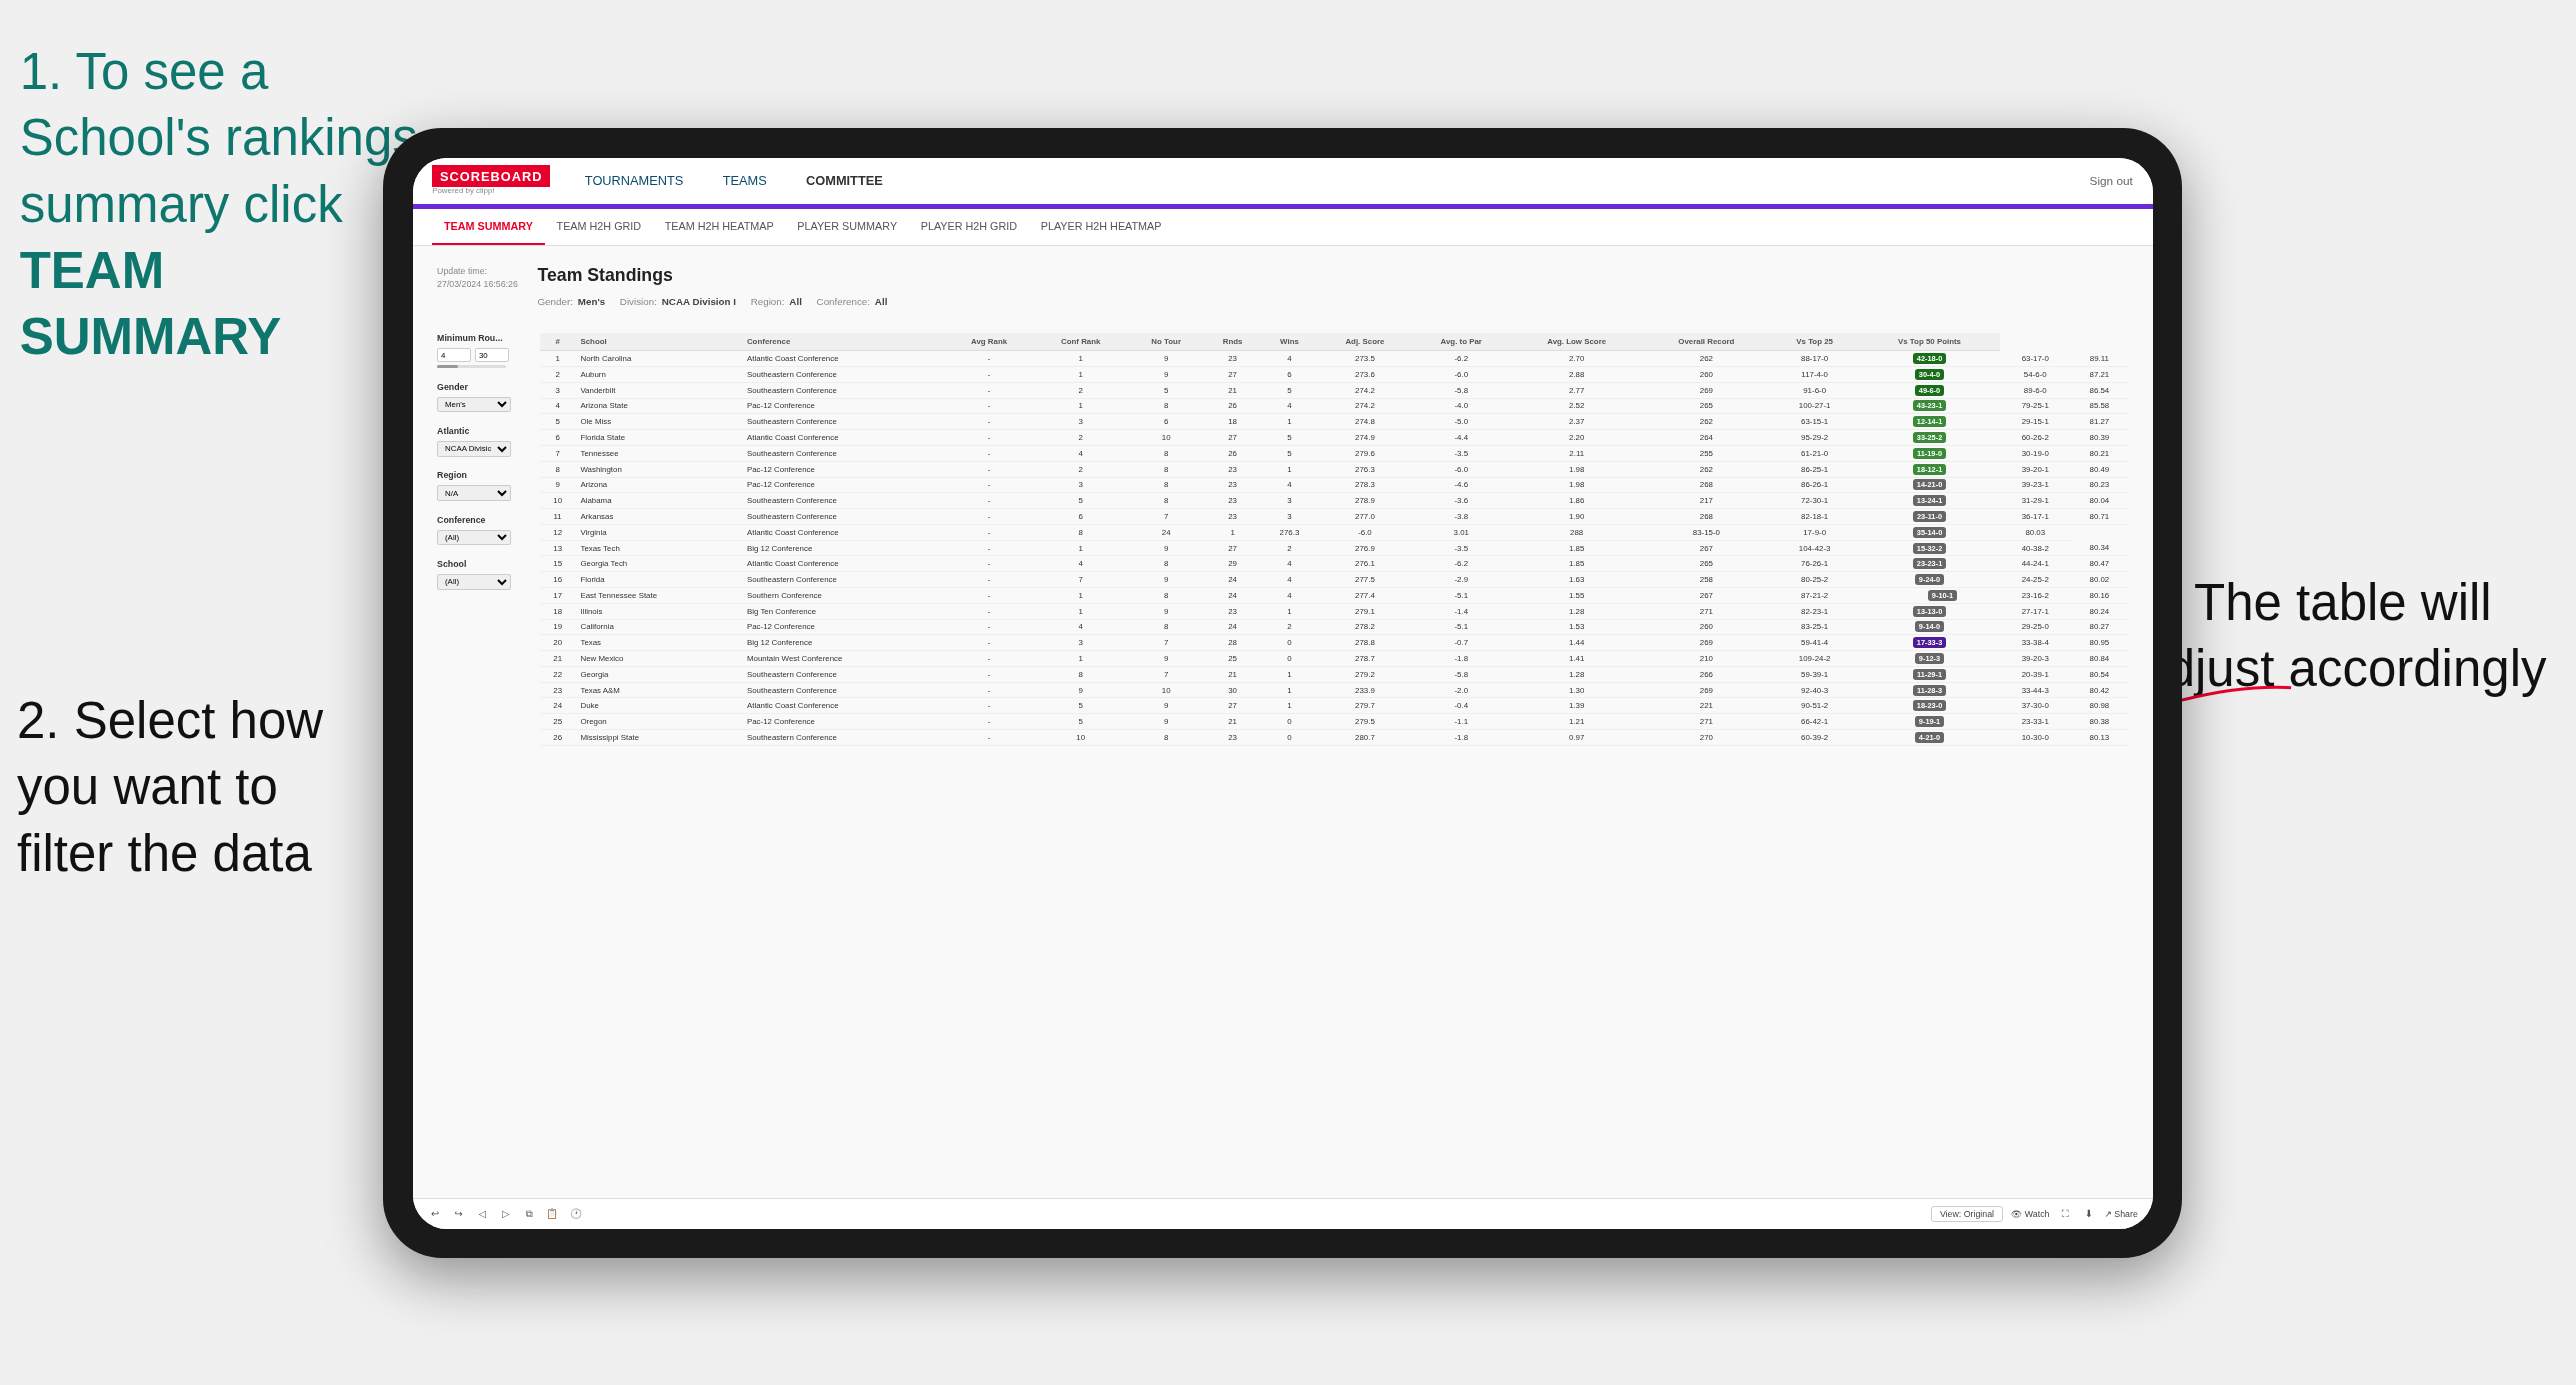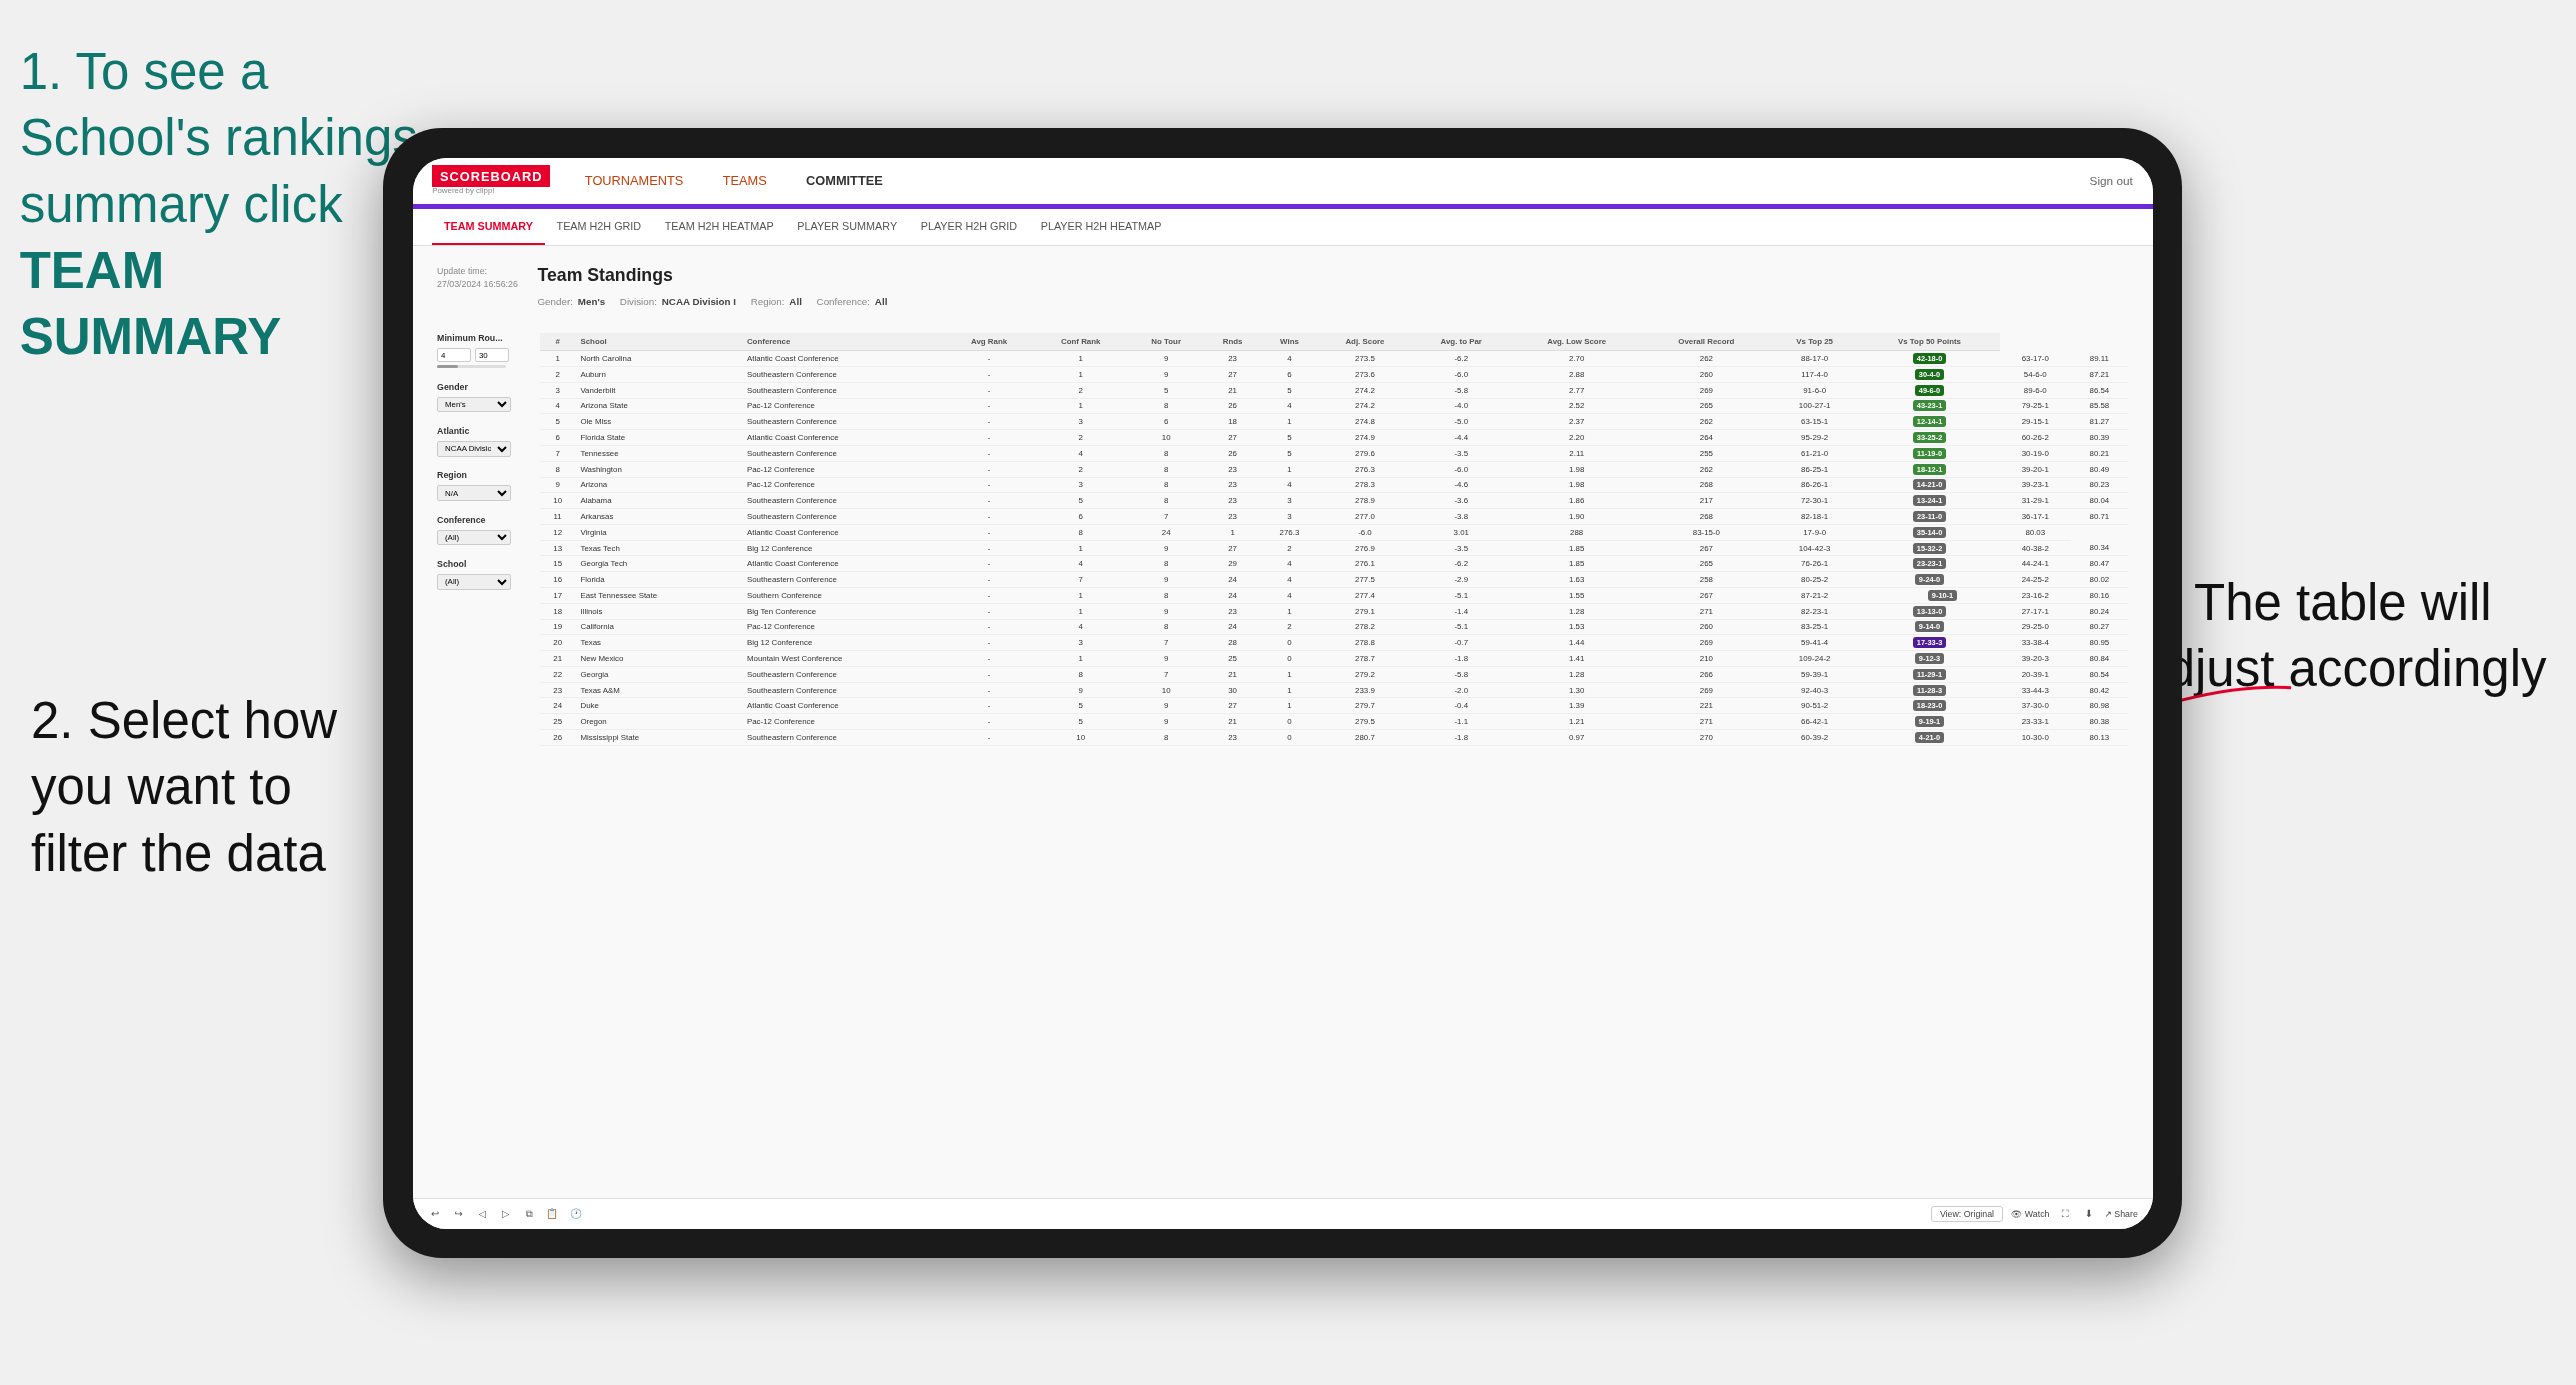--- a/index.html
+++ b/index.html
@@ -22,21 +22,21 @@
       color: #0f766e;
       max-width: 413px;
     }
     .instruction-1 strong {
       font-weight: 900;
     }
 
     .instruction-2 {
       position: absolute;
       top: 688px;
-      left: 31px;
+      left: 17px;
       font-size: 51px;
       line-height: 1.3;
       color: #111;
       max-width: 373px;
     }
 
     .instruction-3 {
       position: absolute;
       top: 570px;
       right: 29.5px;
@@ -104,21 +104,21 @@
     }
 
     .nav-links {
       display: flex;
       gap: 29.5px;
       flex: 1;
     }
 
     .nav-link {
       font-size: 12.8px;
-      color: #c2410c;
+      color: #0c4a6e;
       cursor: pointer;
       padding: 14.7px 4.9px;
     }
 
     .nav-link.active {
       color: #333;
       font-weight: bold;
     }
 
     .sign-out {

